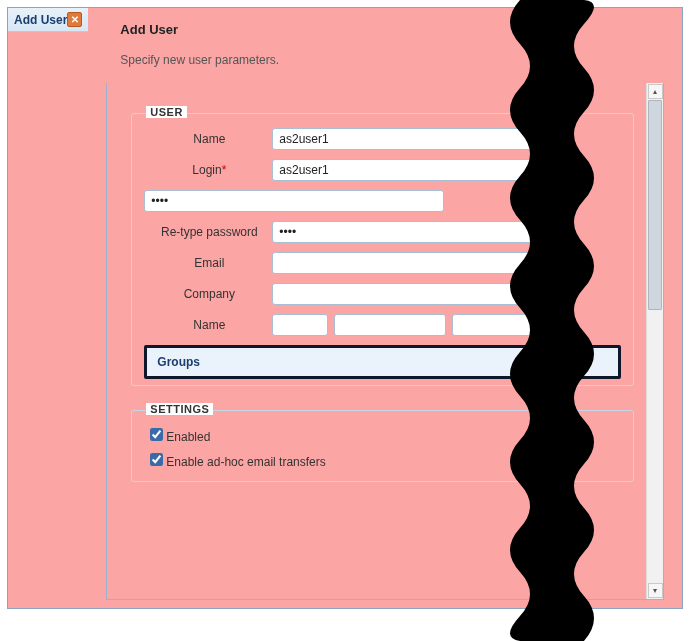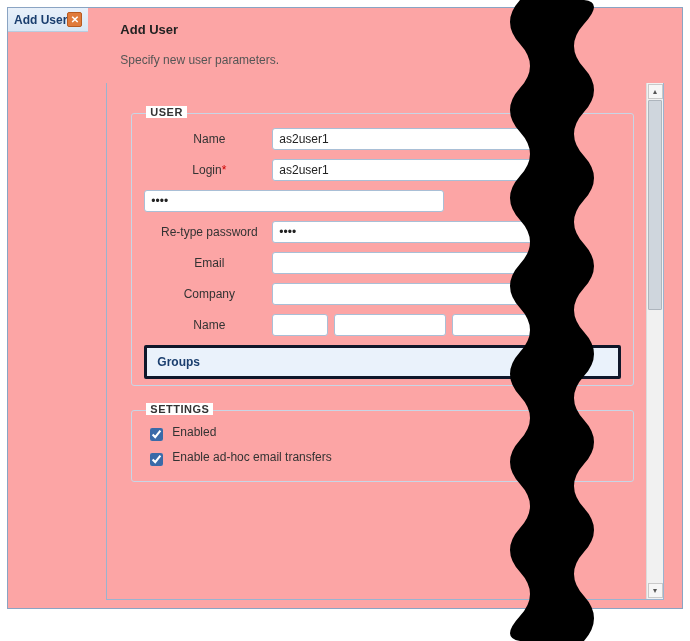--- a/index.html
+++ b/index.html
@@ -183,22 +183,21 @@
     border: 3px solid #0f172a;
     border-radius: 2px;
     padding: 7px 10px;
     font-weight: bold;
     color: #1a3e6e;
     margin-top: 4px;
     cursor: pointer;
   }
   .chk-row {
     display: flex;
-    align-items: flex-start;
-    gap: 6px;
+    align-items: flex-end;
     margin-bottom: 6px;
     padding-left: 2px;
   }
   .chk {
     width: 13px; height: 13px;
     accent-color: #3a6aa8;
     cursor: pointer;
   }
   
   .btnbar {

